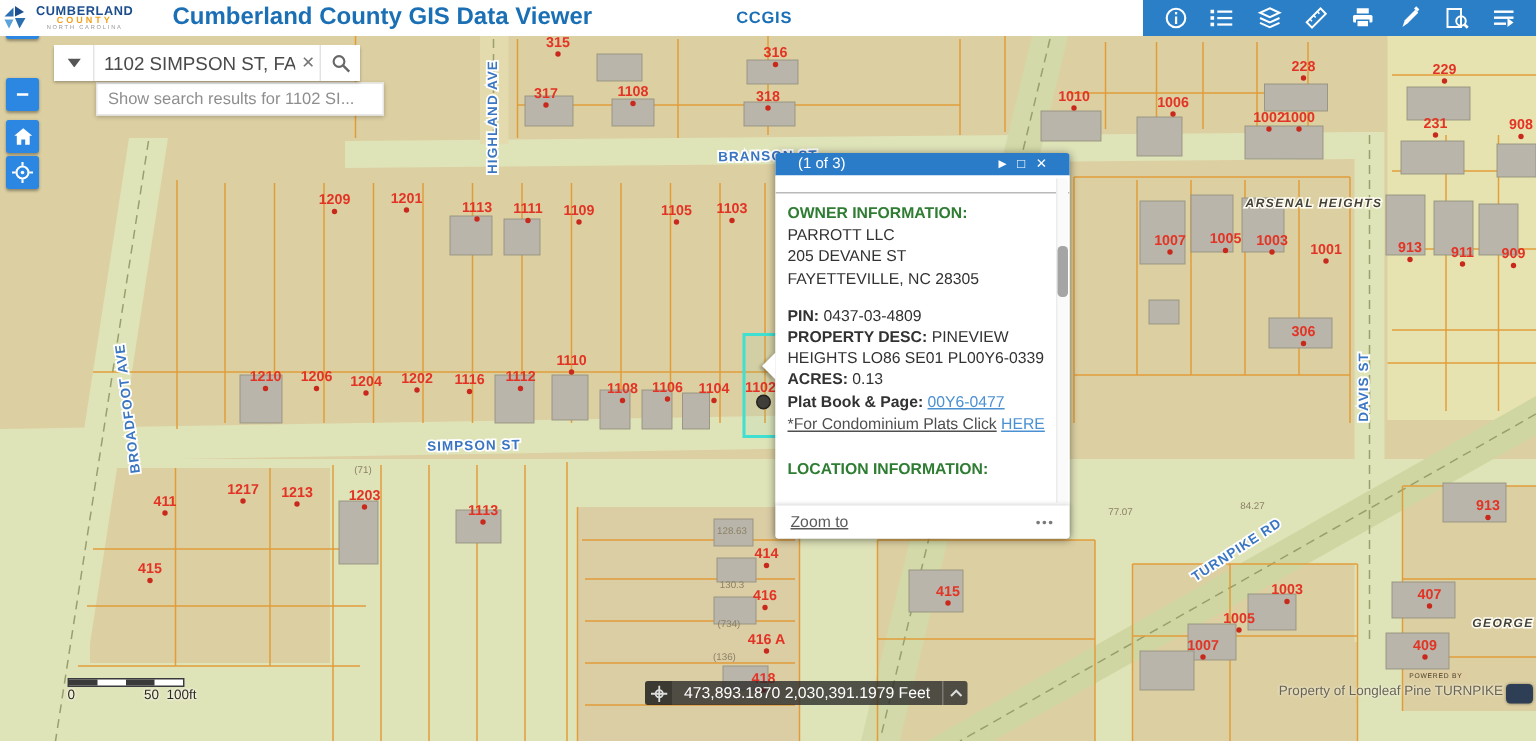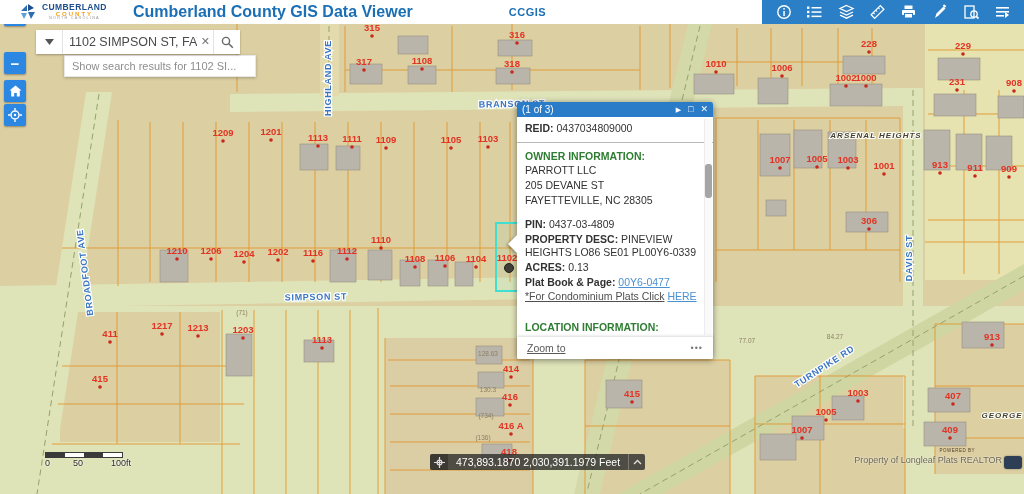--- a/index.html
+++ b/index.html
@@ -2,21 +2,21 @@
 <html><head>
 <meta charset="utf-8">
 <style>
   html,body{margin:0;padding:0;background:#888;}
   .app{position:relative;width:1024px;height:494px;overflow:hidden;
        font-family:"Liberation Sans",sans-serif;background:#dccfa2;}
 
   
   .header{position:absolute;top:0;left:0;width:1024px;height:24px;background:#fff;z-index:30;
           display:flex;align-items:center;}
-  .logo{display:flex;align-items:flex-start;gap:4px;padding-left:19px;width:106px;flex:0 0 auto;}
+  .logo{display:flex;align-items:flex-start;gap:4px;padding-left:1px;width:106px;flex:0 0 auto;}
   .logo-text{display:flex;flex-direction:column;line-height:1;}
   .logo-l1{font-size:8.5px;font-weight:bold;color:#1c4e8e;letter-spacing:.4px;}
   .logo-l2{font-size:6px;font-weight:bold;color:#f5a11c;letter-spacing:2px;text-align:center;}
   .logo-l3{font-size:3.8px;color:#999;letter-spacing:1.2px;text-align:center;}
   .hdr-title{font-size:16px;font-weight:bold;color:#1b6fb5;margin-left:8px;white-space:nowrap;}
   .hdr-code{font-size:11px;font-weight:bold;color:#1b6fb5;margin-left:96px;letter-spacing:.5px;}
   .hdr-toolbar{position:absolute;right:0;top:0;height:24px;width:262px;background:#2b7fc6;
                display:flex;align-items:center;justify-content:space-around;padding:0 6px;box-sizing:border-box;}
   .tbtn{width:24px;height:20px;display:flex;align-items:center;justify-content:center;cursor:pointer;}
 
@@ -48,21 +48,21 @@
   .s-go{width:26px;height:24px;background:#fff;border-left:1px solid #e3e3e3;display:flex;
         align-items:center;justify-content:center;cursor:pointer;}
   .s-suggest{position:absolute;left:64px;top:31px;width:176px;background:#fff;z-index:11;
              border:1px solid #e7e7e7;box-shadow:0 1px 3px rgba(0,0,0,.25);
              font-size:11px;color:#8e8e8e;padding:4px 7px;white-space:nowrap;overflow:hidden;cursor:pointer;}
 
   
   .popup{position:absolute;left:517px;top:102px;width:196px;height:257px;z-index:20;
          box-shadow:0 1px 6px rgba(0,0,0,.45);border-radius:2px;background:#fff;}
   .pp-title{height:15px;background:#2a7cc9;color:#fff;font-size:10px;display:flex;align-items:center;
-            padding:0 5px;border-radius:2px 2px 0 0;}
+            padding:0 15px;border-radius:2px 2px 0 0;}
   .pp-title .grow{flex:1}
   .pp-ic{color:#fff;font-size:9px;margin-left:7px;cursor:pointer;line-height:1;}
   .pp-body{position:relative;height:220px;padding:5px 16px 0 8px;box-sizing:border-box;
            font-size:10.5px;color:#323232;line-height:1.3;overflow:hidden;background:#fff;}
   .pp-line{margin:0 0 1px 0;}
   .pp-b{font-weight:bold;}
   .pp-hr{border:0;border-top:1px solid #b9b9b9;margin:6px -16px 7px -8px;}
   .pp-green{color:#2e7d32;font-weight:bold;margin:0 0 1px 0;}
   .sp10{height:10px}.sp16{height:16px}
   .pp-link{color:#4a90d2;text-decoration:underline;cursor:pointer;}
@@ -79,21 +79,21 @@
               border-right:9px solid #fff;filter:drop-shadow(-2px 1px 1px rgba(0,0,0,.25));}
 
   
   .scalebar{position:absolute;left:45px;top:452px;z-index:9;width:78px;}
   .sb-bar{display:flex;height:4px;border:1px solid #3a3a3a;background:#fff;}
   .sb-bar i{flex:1;}
   .sb-bar i:nth-child(odd){background:#3a3a3a;}
   .sb-nums{position:relative;height:10px;font-size:9px;color:#2e2a1e;
            text-shadow:0 0 2px #fff,0 0 2px #fff;}
   .sb-nums span{position:absolute;top:0;}
-  .sb-0{left:0}.sb-50{left:28px}.sb-100{left:66px}
+  .sb-0{left:0}.sb-50{left:51px}.sb-100{left:66px}
   .coords{position:absolute;left:430px;top:454px;height:16px;background:rgba(40,40,40,.78);
           border-radius:2px;display:flex;align-items:center;color:#fff;z-index:9;}
   .c-ico{width:18px;height:16px;display:flex;align-items:center;justify-content:center;
          background:rgba(0,0,0,.25);border-radius:2px 0 0 2px;}
   .c-txt{font-size:10.5px;padding:0 8px;white-space:nowrap;}
   .c-caret{width:16px;height:16px;display:flex;align-items:center;justify-content:center;
            border-left:1px solid rgba(255,255,255,.25);cursor:pointer;}
 
   
   .attrib{position:absolute;right:22px;top:455px;font-size:9px;color:rgba(92,86,70,.9);z-index:8;
@@ -469,22 +469,20 @@
   <div class="popup">
     <div class="pp-pointer"></div>
     <div class="pp-title">
       <span>(1 of 3)</span>
       <span class="grow"></span>
       <span class="pp-ic" style="font-size:7px">▶</span>
       <span class="pp-ic">□</span>
       <span class="pp-ic">✕</span>
     </div>
     <div class="pp-body">
-      <div class="pp-line"><span class="pp-b">REID:</span>
-        <span>0437034809000</span></div>
       <hr class="pp-hr">
       <div class="pp-green">OWNER INFORMATION:</div>
       <div class="pp-line">PARROTT LLC</div>
       <div class="pp-line">205 DEVANE ST</div>
       <div class="pp-line">FAYETTEVILLE, NC 28305</div>
       <div class="sp10"></div>
       <div class="pp-line"><span class="pp-b">PIN:</span>
         <span>0437-03-4809</span></div>
       <div class="pp-line"><span class="pp-b">PROPERTY DESC:</span>
         <span>PINEVIEW HEIGHTS LO86 SE01 PL00Y6-0339</span></div>
@@ -529,16 +527,16 @@
         </svg>
     </span>
     <span class="c-txt">473,893.1870 2,030,391.1979 Feet</span>
     <span class="c-caret">
       <svg width="9" height="6" viewBox="0 0 9 6">
           <path d="M1,5 L4.5,1.5 L8,5" fill="none" stroke="#ddd" stroke-width="1.4"></path>
         </svg>
     </span>
   </div>
   <span class="powered">POWERED BY</span>
-  <span class="attrib">Property of Longleaf Plats REALTOR</span>
+  <span class="attrib">Property of Longleaf Pine TURNPIKE</span>
   <span class="attr-logo"></span>
 
 </div>
 
 </body></html>

